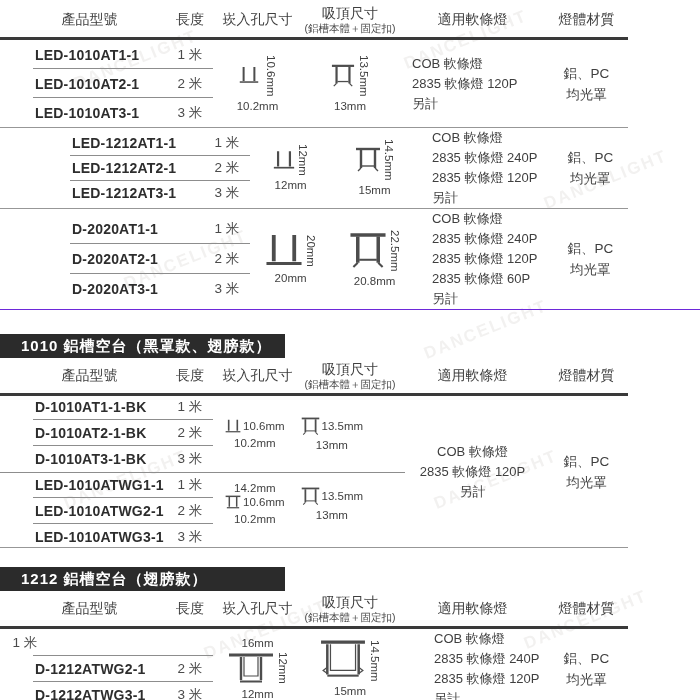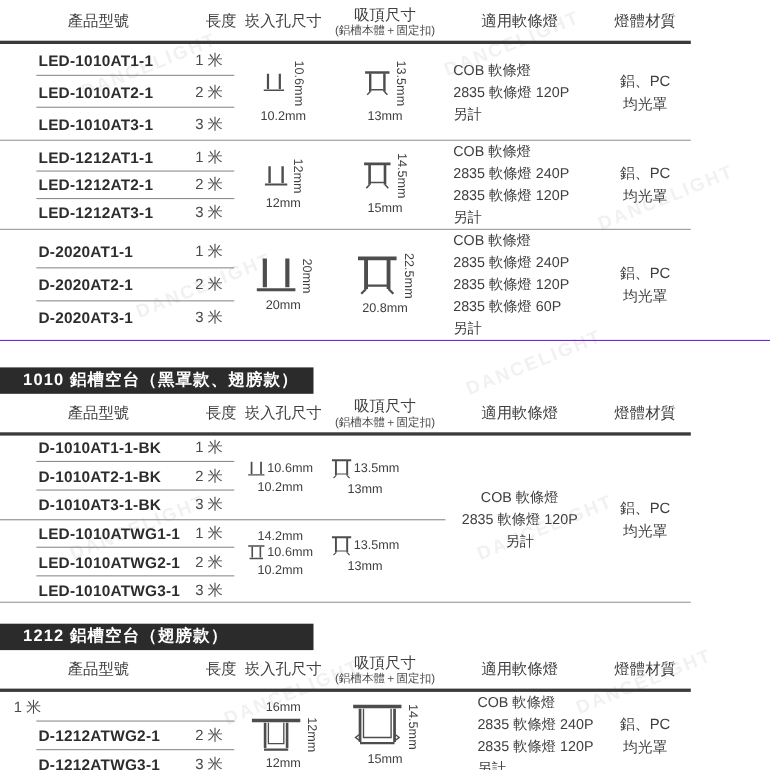--- a/index.html
+++ b/index.html
@@ -11,30 +11,30 @@
   .wm-layer { position:absolute; inset:0; pointer-events:none; z-index:0; }
   .wm { position:absolute; font-size:17px; font-weight:bold; letter-spacing:2px;
         color:rgba(130,118,104,0.10); transform:rotate(-22deg); white-space:nowrap; }
 
   .content { position:relative; z-index:1; }
 
   
   .hdr { display:flex; align-items:center; width:628px; height:38px;
          border-bottom:3px solid #3a3a3a; font-size:14px; color:#3f3f3f; }
   .h-model   { width:165px; text-align:center; padding-left:14px; }
-  .h-length  { width:50px;  text-align:right; }
+  .h-length  { width:50px;  text-align:center; }
   .h-hole    { width:85px;  text-align:center; }
   .h-ceiling { width:100px; text-align:center; line-height:1.15; }
   .h-ceiling .sub { font-size:10.5px; color:#4a4a4a; }
   .h-strip   { width:145px; text-align:center; }
   .h-material{ width:83px;  text-align:center; }
 
   
   .grp { display:flex; align-items:center; width:628px; position:relative; }
-  .grp + .grp { border-top:1px solid #979797; }
+  .grp + .grp { border-top:1px solid #979797;padding-left:37px; }
   .sectionA { border-bottom:1px solid #6d28d9; }
 
   .c-models { width:215px; }
   .mrow { display:flex; align-items:center; height:var(--rh,28px); position:relative; }
   .mrow:not(:last-child)::after { content:""; position:absolute; left:33px; width:180px;
         bottom:0; height:1px; background:#8d8d8d; }
   .model { width:165px; padding-left:35px; font-weight:bold; font-size:14px;
            color:#2d2d2d; letter-spacing:0.2px; white-space:nowrap; }
   .len   { width:50px; text-align:center; font-size:13.5px; color:#4a4a4a; white-space:nowrap; }
 

